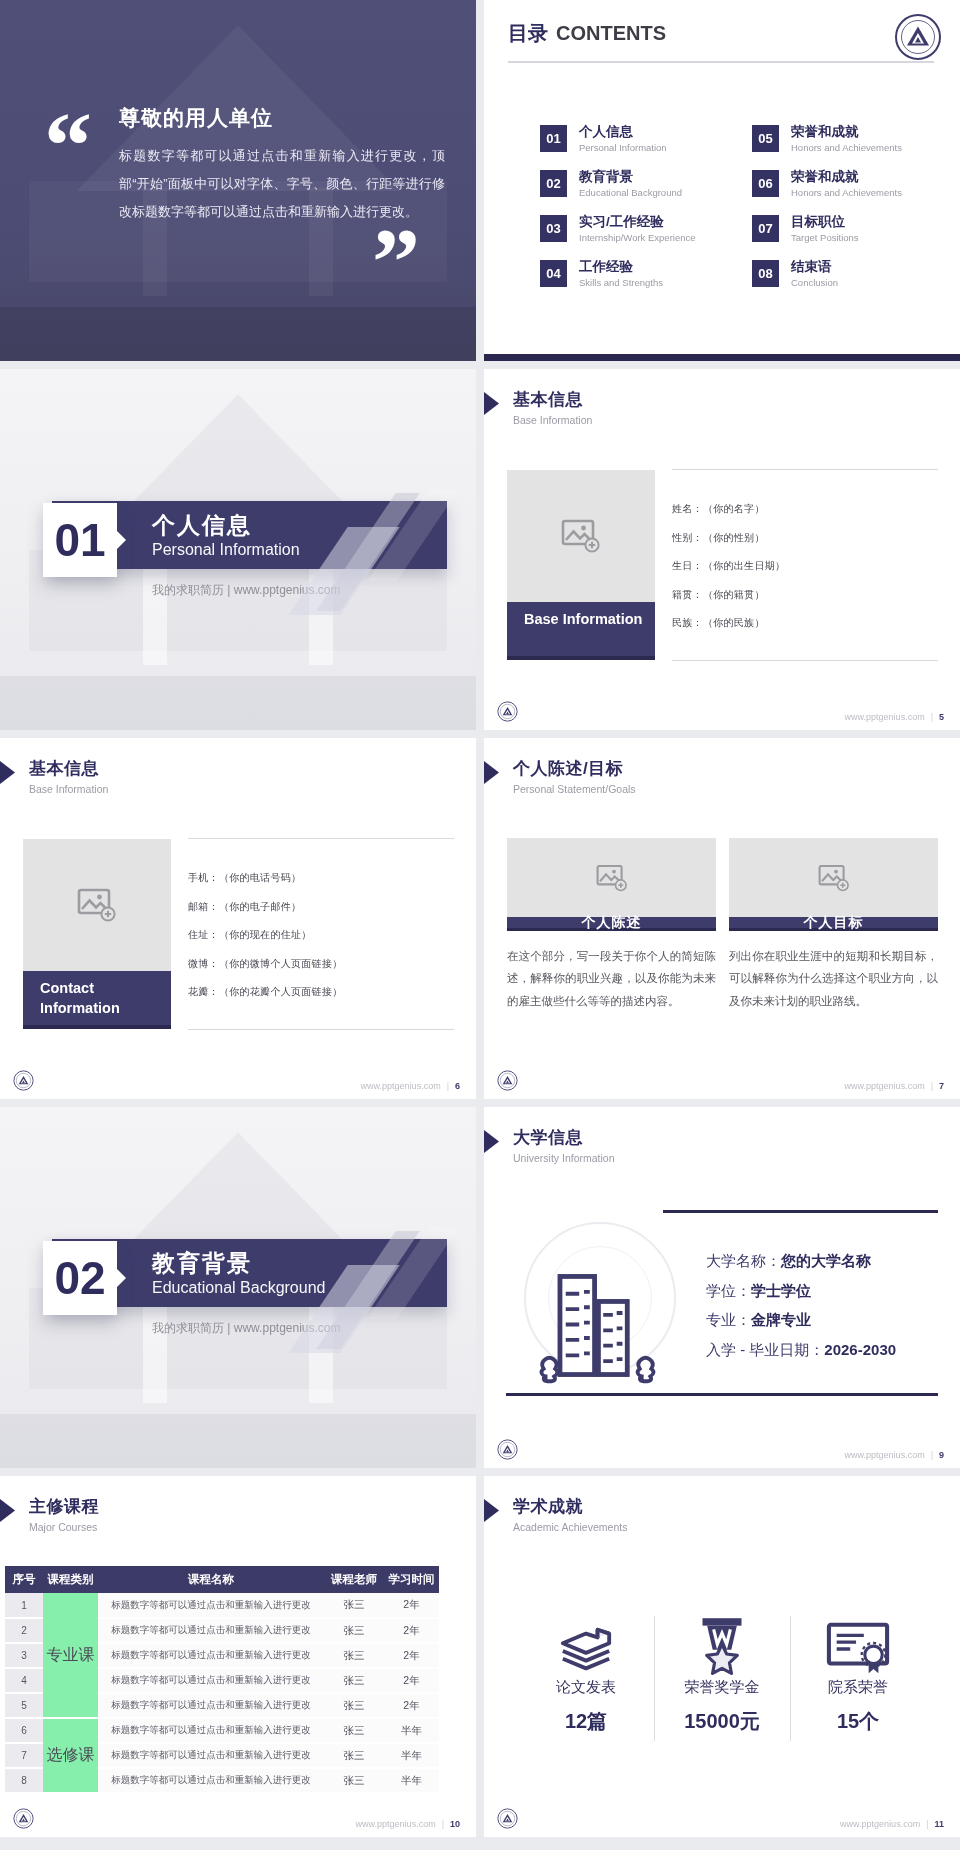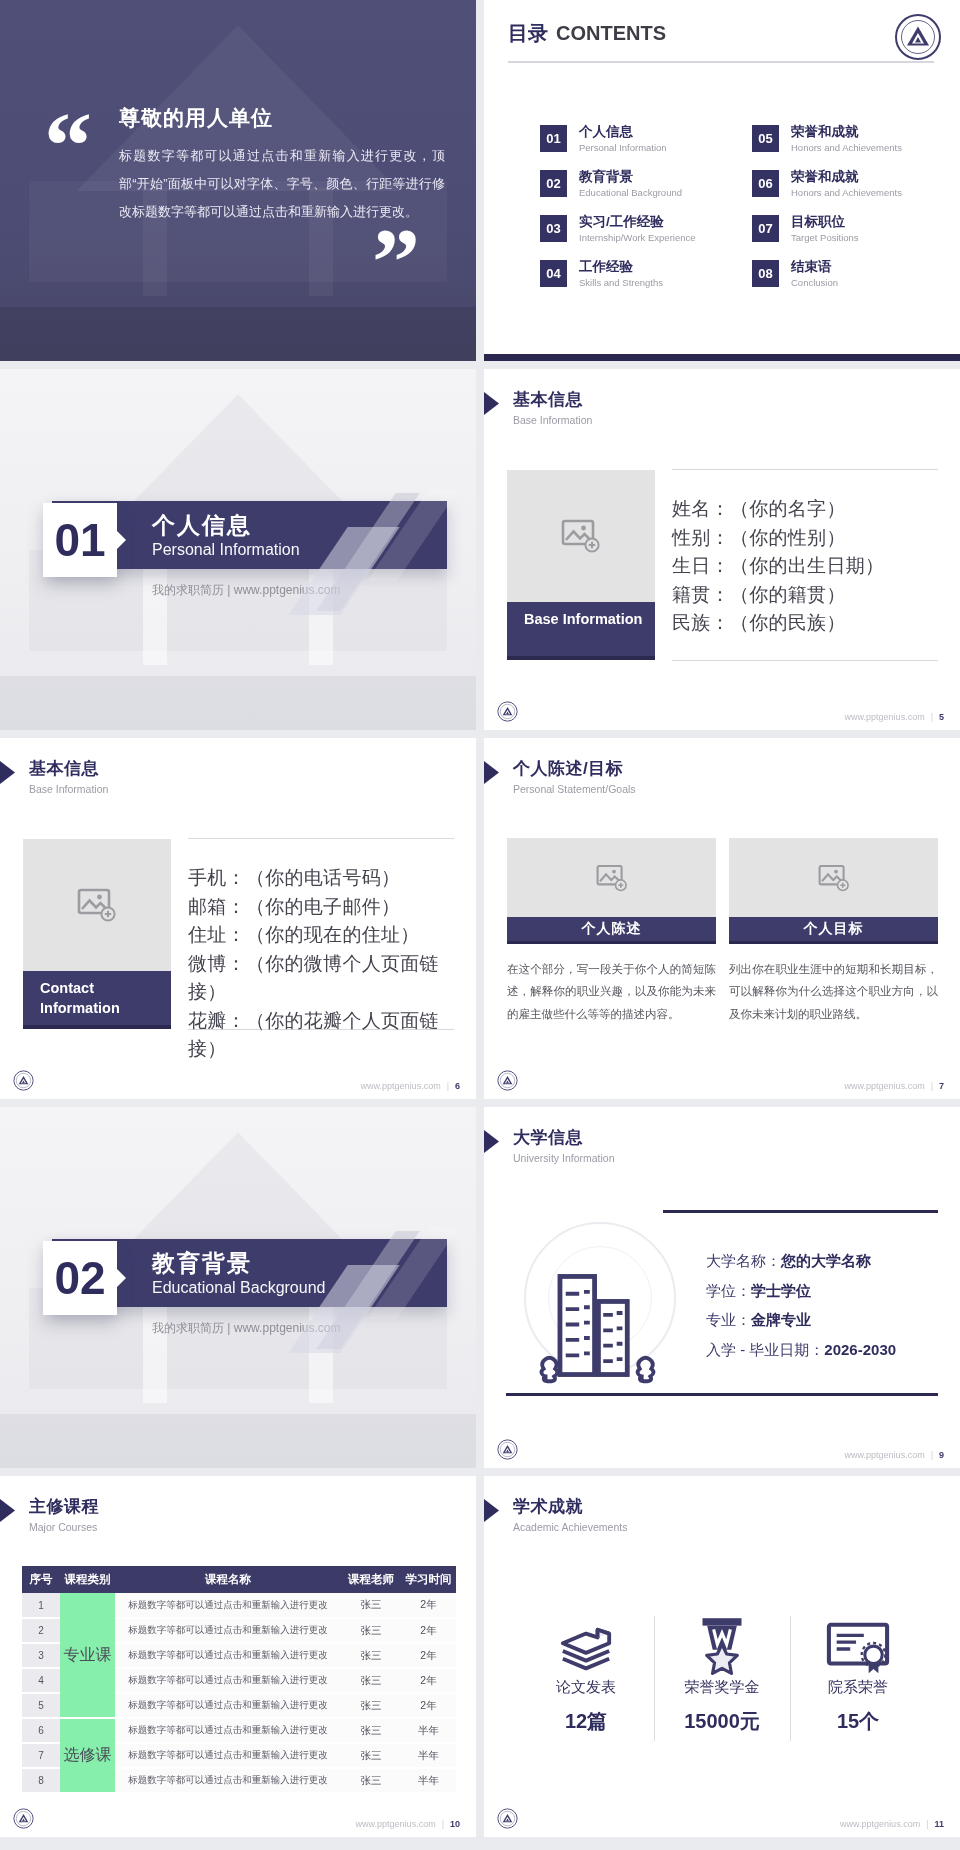--- a/index.html
+++ b/index.html
@@ -81,41 +81,41 @@
   .numcard{position:absolute;left:43px;top:134px;width:74px;height:74px;background:#fff;box-shadow:0 9px 16px rgba(55,54,90,.22);display:flex;align-items:center;justify-content:center;z-index:4}
   .numcard .n{font-size:46px;font-weight:700;color:var(--navy-text)}
   .numcard .tip{position:absolute;right:-9px;top:28px;width:0;height:0;border-left:9px solid #fff;border-top:9px solid transparent;border-bottom:9px solid transparent}
   .tagline{position:absolute;left:152px;top:213px;font-size:12px;color:#8e8e99;z-index:2}
 
   
   .media{position:absolute;left:23px;top:101px;width:148px;z-index:2}
   .media .box{height:132px;background:var(--ph-box);display:flex;align-items:center;justify-content:center}
   .media .label{height:58px;background:var(--navy);border-bottom:4px solid var(--navy-deep);color:#fff;font-weight:700;font-size:14.5px;line-height:1.35;padding:8px 10px 0 17px}
   .fieldwrap{position:absolute;left:188px;right:22px;top:100px;height:192px;border-top:1px solid var(--line);border-bottom:1px solid var(--line);padding-top:25px;z-index:2}
-  .fieldwrap .f{font-size:19px;color:var(--field-gray);line-height:28.5px;letter-spacing:.3px}
+  .fieldwrap .f{font-size:10px;color:var(--field-gray);line-height:28.5px;letter-spacing:.3px}
 
   
   .pcol{position:absolute;top:100px;width:209px;z-index:2}
   .pcol.a{left:23px}.pcol.b{left:245px}
   .pcol .box{height:79px;background:var(--ph-box);display:flex;align-items:center;justify-content:center}
-  .pcol .bar{height:27px;background:var(--navy);border-bottom:3px solid var(--navy-deep);color:#fff;font-weight:700;font-size:14px;display:flex;align-items:center;justify-content:center;letter-spacing:1px}
+  .pcol .bar{height:14px;background:var(--navy);border-bottom:3px solid var(--navy-deep);color:#fff;font-weight:700;font-size:14px;display:flex;align-items:center;justify-content:center;letter-spacing:1px}
   .pcol .para{margin-top:14px;font-size:11.5px;line-height:1.95;color:var(--body-gray);text-align:justify}
 
   
   .u-topline{position:absolute;left:179px;right:22px;top:103px;height:3px;background:var(--navy-deep);z-index:2}
   .u-bottomline{position:absolute;left:22px;right:22px;top:286px;height:3px;background:var(--navy-deep);z-index:2}
   .u-seal{position:absolute;left:40px;top:115px;width:152px;height:152px;border-radius:50%;border:2px solid rgba(62,60,107,.10);z-index:1}
   .u-seal::after{content:"";position:absolute;left:22px;top:22px;right:22px;bottom:22px;border-radius:50%;border:1px solid rgba(62,60,107,.08)}
   .u-build{position:absolute;left:50px;top:150px;z-index:2}
   .u-fields{position:absolute;left:222px;top:139px;z-index:2}
   .u-fields .row{font-size:15px;line-height:29.5px;color:var(--navy)}
   .u-fields .row b{color:var(--navy-text)}
 
   
-  table.course{position:absolute;left:22px;top:90px;width:434px;border-collapse:collapse;z-index:2}
+  table.course{position:absolute;left:5px;top:90px;width:434px;border-collapse:collapse;z-index:2}
   table.course th{background:#3c3a67;color:#fff;font-size:11.5px;font-weight:700;height:27px;padding:0 2px}
   table.course td{height:25px;border-bottom:2px solid #fff;text-align:center;vertical-align:middle}
   td.no{width:38px;background:#ebebef;font-size:10px;color:#55555e}
   td.cat{width:55px;background:#86efac;font-size:16px;color:#4c4c57}
   td.nm{width:226px;font-size:9.5px;color:#5b5b66;background:#fbfbfc}
   td.tc{width:60px;font-size:10.5px;color:#4c4c57;background:#fbfbfc}
   td.du{width:55px;font-size:10.5px;color:#4c4c57;background:#fbfbfc}
 
   
   .stats{position:absolute;left:34px;right:34px;top:138px;display:flex;z-index:2}

